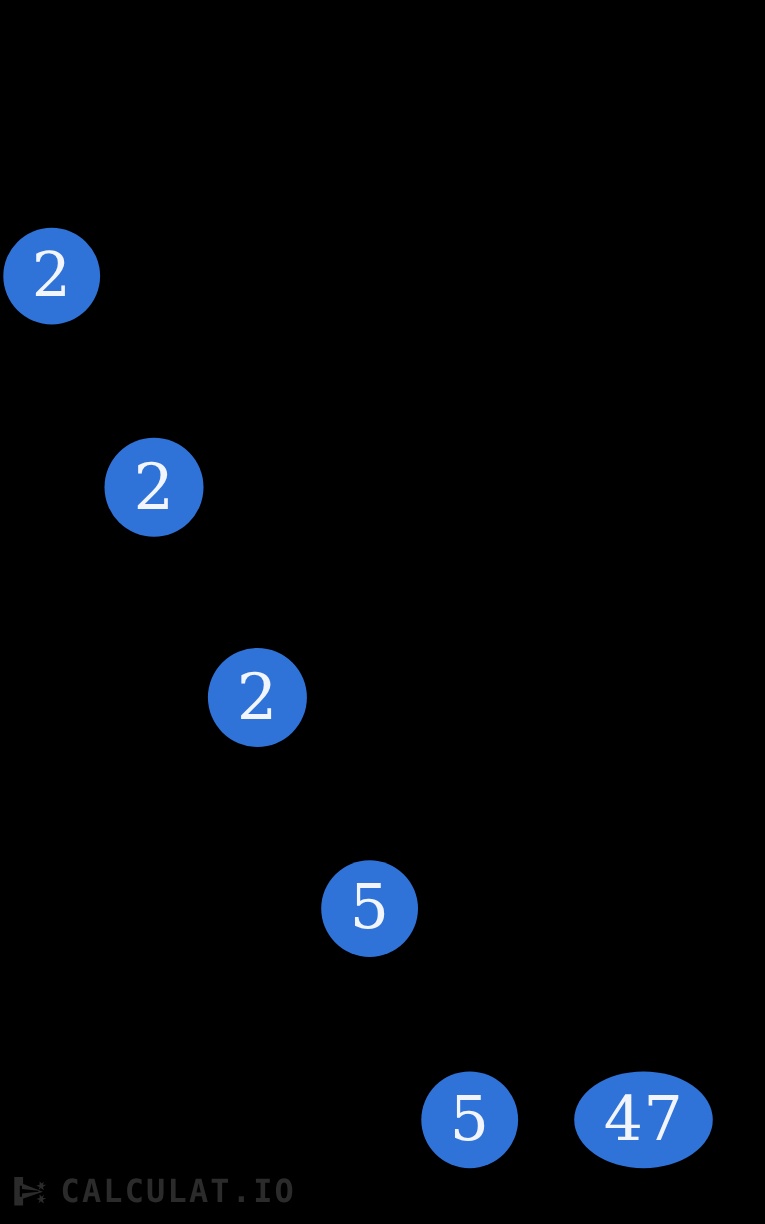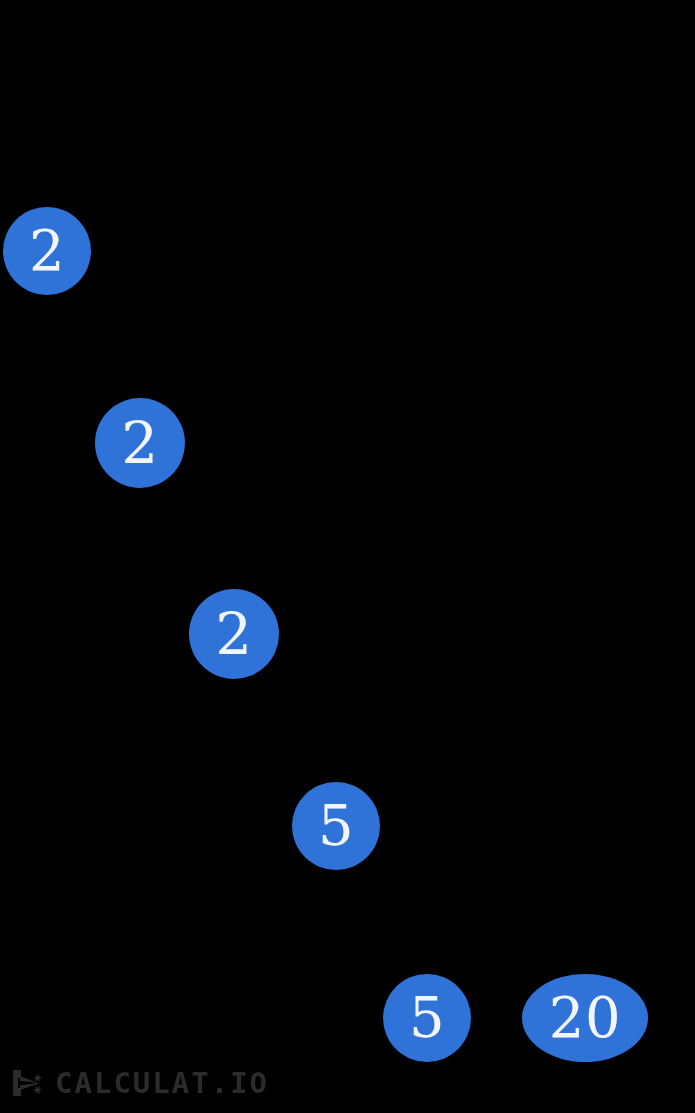--- a/index.html
+++ b/index.html
@@ -83,21 +83,21 @@
     <div class="factor-node" style="left: 189px; top: 589px; width: 90px; height: 90px; background: rgb(48, 115, 216);">
       <span class="factor-label" style="color: rgb(242, 246, 252); font-size: 58px;">2</span>
     </div>
     <div class="factor-node" style="left: 292px; top: 782px; width: 88px; height: 88px; background: rgb(48, 115, 216);">
       <span class="factor-label" style="color: rgb(242, 246, 252); font-size: 56px;">5</span>
     </div>
     <div class="factor-node" style="left: 383px; top: 974px; width: 88px; height: 88px; background: rgb(48, 115, 216);">
       <span class="factor-label" style="color: rgb(242, 246, 252); font-size: 56px;">5</span>
     </div>
     <div class="factor-node" style="left: 522px; top: 974px; width: 126px; height: 88px; background: rgb(48, 115, 216);">
-      <span class="factor-label" style="color: rgb(242, 246, 252); font-size: 56px;">20</span>
+      <span class="factor-label" style="color: rgb(242, 246, 252); font-size: 56px;">47</span>
     </div>
   </div>
 
 <div id="brand-watermark">
   <svg id="brand-mark" viewBox="0 0 38 38" aria-hidden="true">
     <path d="M5 6 L5 32 L13 32 L13 24 L10 24 L10 14 L13 14 L13 6 Z" fill="#2b2b2b"></path>
     <path d="M12 12 L12 17 L27 18.5 L27 19.5 L12 21 L12 26 L31 19.5 Z" fill="#2b2b2b"></path>
     <path d="M28 10 L30 12 L32 10 L31 13 L34 13 L31 15 L32 18 L29 16 L27 18 L28 15 L25 14 L28 13 Z" fill="#2b2b2b"></path>
     <path d="M28 22 L30 24 L32 22 L31 25 L34 25 L31 27 L32 30 L29 28 L27 30 L28 27 L25 26 L28 25 Z" fill="#2b2b2b"></path>
   </svg>

